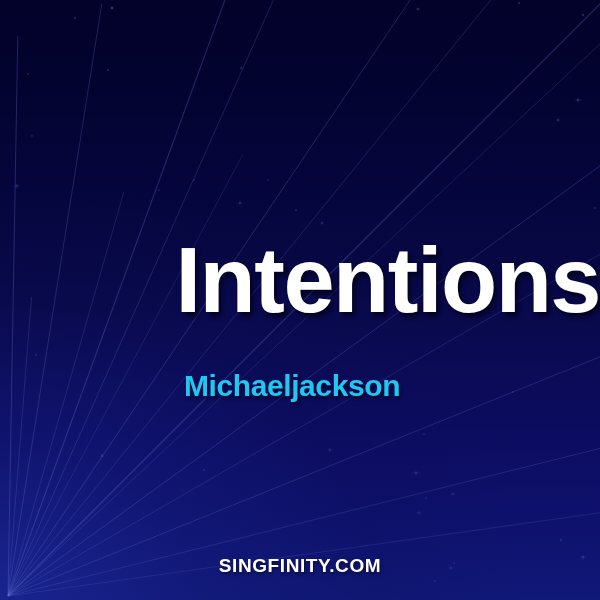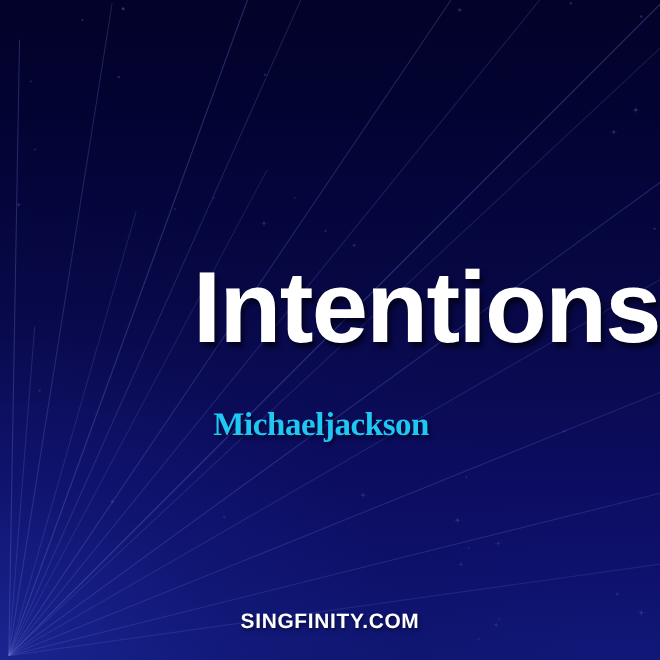--- a/index.html
+++ b/index.html
@@ -79,21 +79,20 @@
     right: 16px;
     top: 371px;
     text-align: center;
     color: #1ec8f2;
     font-size: 30px;
     font-weight: bold;
     line-height: 1;
     letter-spacing: -0.4px;
     text-shadow: 2px 3px 3px rgba(0, 0, 15, 0.55);
     white-space: nowrap;
-    font-family: Liberation Serif, serif;
   }
 
   #site-watermark {
     position: absolute;
     left: 0;
     right: 0;
     top: 556px;
     text-align: center;
     color: #ffffff;
     font-size: 19px;

